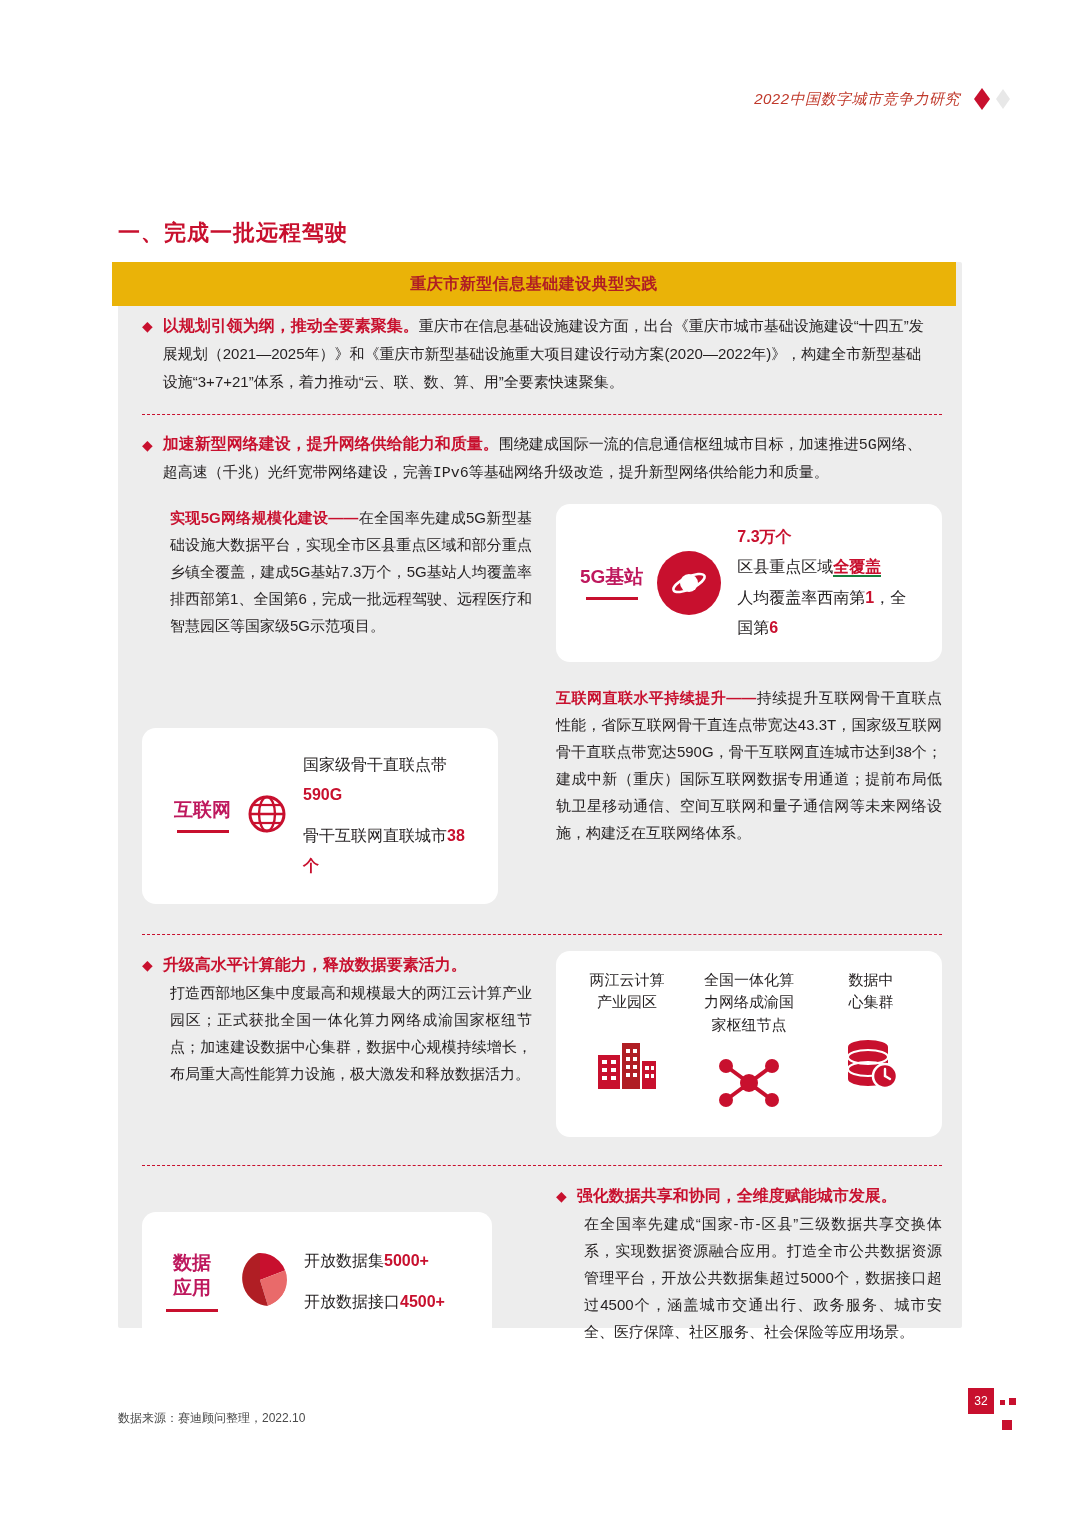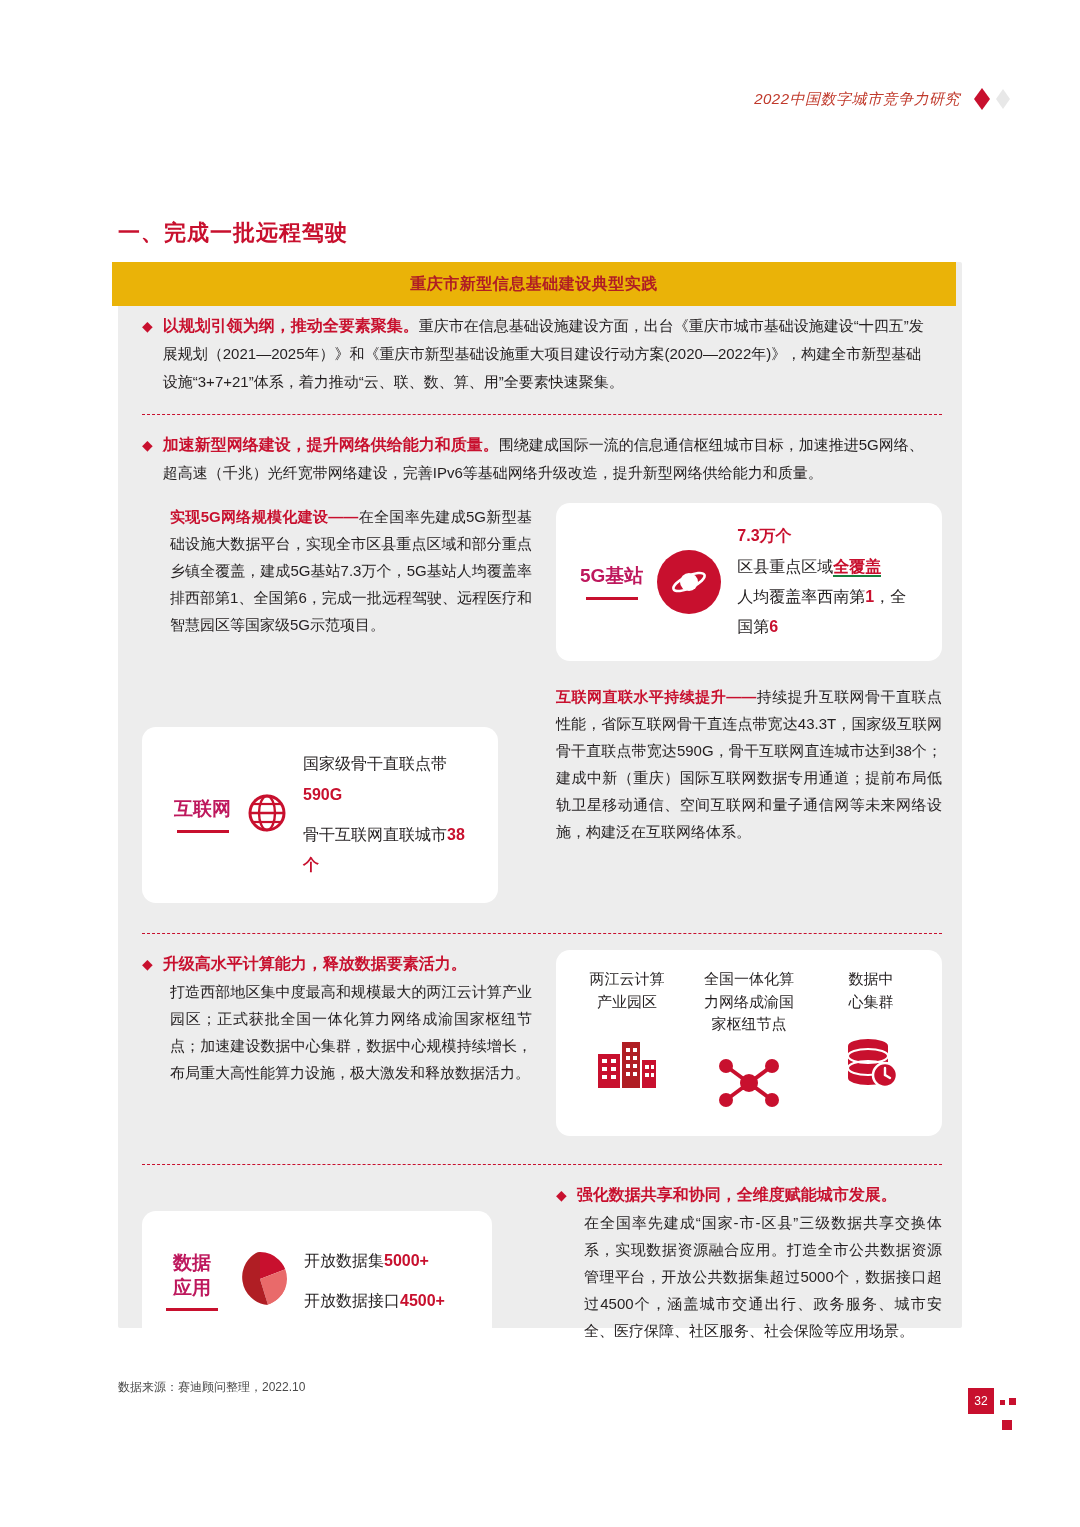--- a/index.html
+++ b/index.html
@@ -117,21 +117,21 @@
   }
   .triple-item{width:33%;text-align:center;}
   .triple-item .t-label{
     font-size:15px;line-height:1.5;color:#231f20;min-height:48px;
   }
   .triple-item .t-icon{margin-top:12px;height:70px;
     display:flex;align-items:center;justify-content:center;}
 
   
   .source{
-    position:absolute;left:118px;top:1379px;
+    position:absolute;left:118px;top:1410px;
     font-size:12px;color:#4a4a4a;
   }
   .pagenum{
     position:absolute;right:64px;top:1388px;
     display:flex;align-items:center;gap:6px;
   }
   .pagebox{
     width:26px;height:26px;background:#c8102e;color:#fff;
     display:flex;align-items:center;justify-content:center;
     font-size:12px;
@@ -168,21 +168,21 @@
       <span class="bullet">◆</span>
       <div class="bullet-head" style="width:766px;">
         <span>以规划引领为纲，推动全要素聚集。</span><span class="normal">重庆市在信息基础设施建设方面，出台《重庆市城市基础设施建设“十四五”发展规划（2021—2025年）》和《重庆市新型基础设施重大项目建设行动方案(2020—2022年)》，构建全市新型基础设施“3+7+21”体系，着力推动“云、联、数、算、用”全要素快速聚集。</span>
       </div>
     </div>
 
     <hr class="divider">
 
     <div class="bullet-row">
       <span class="bullet">◆</span>
-      <div class="bullet-head" style="width:766px;">
+      <div class="bullet-head" style="width:766px;font-family:Liberation Mono, monospace;">
         <span>加速新型网络建设，提升网络供给能力和质量。</span><span class="normal">围绕建成国际一流的信息通信枢纽城市目标，加速推进5G网络、超高速（千兆）光纤宽带网络建设，完善IPv6等基础网络升级改造，提升新型网络供给能力和质量。</span>
       </div>
     </div>
 
     <div class="row" style="margin-top:16px;">
       <div class="col" style="flex:0 0 390px;padding-left:28px;box-sizing:border-box;">
         <p class="body">
           <span class="strong-red">实现5G网络规模化建设——</span><span>在全国率先建成5G新型基础设施大数据平台，实现全市区县重点区域和部分重点乡镇全覆盖，建成5G基站7.3万个，5G基站人均覆盖率排西部第1、全国第6，完成一批远程驾驶、远程医疗和智慧园区等国家级5G示范项目。</span>
         </p>
       </div>

